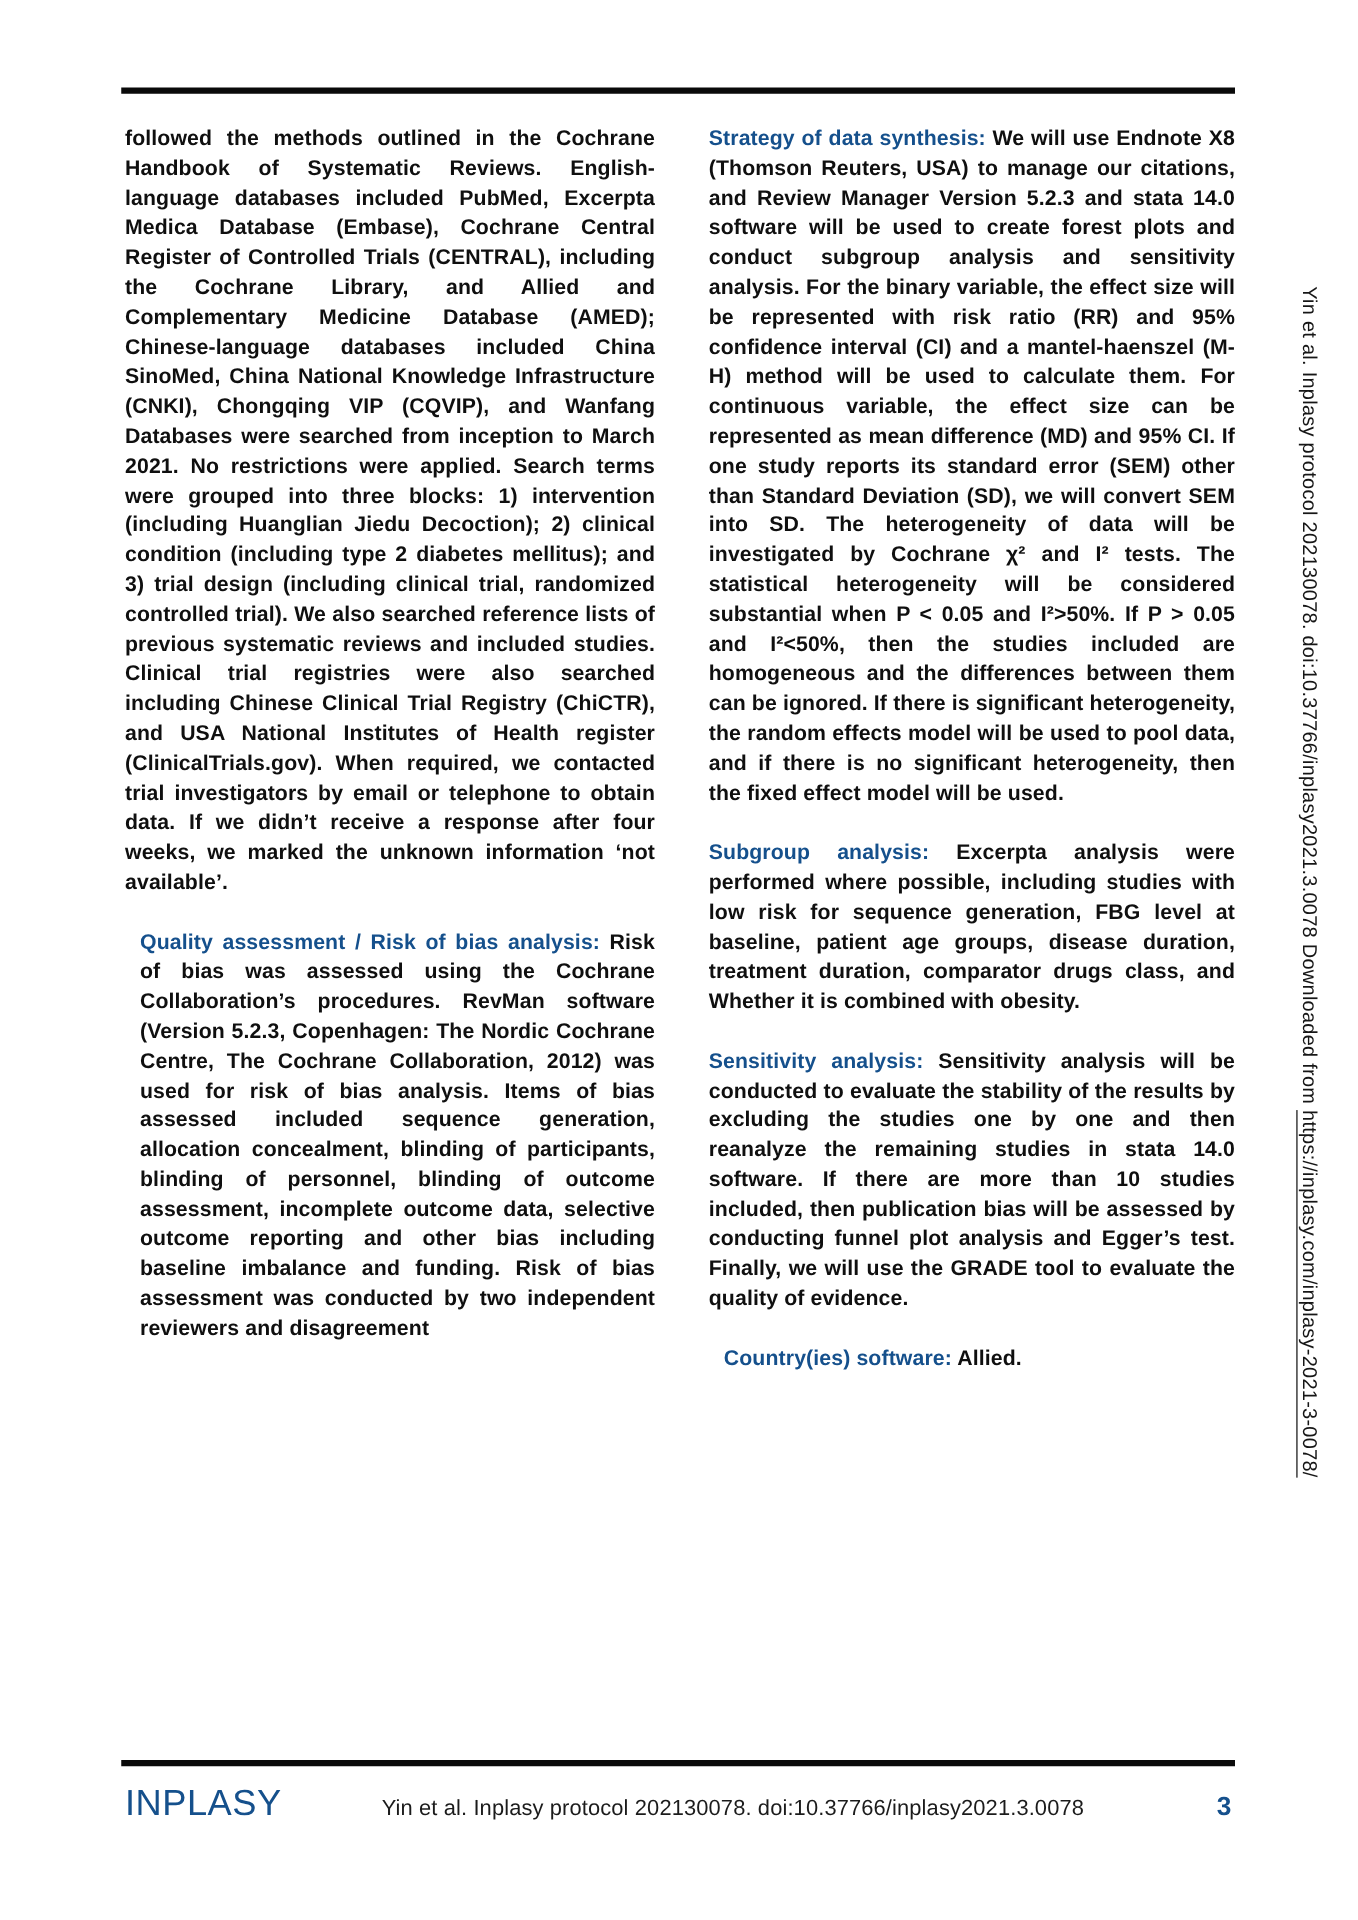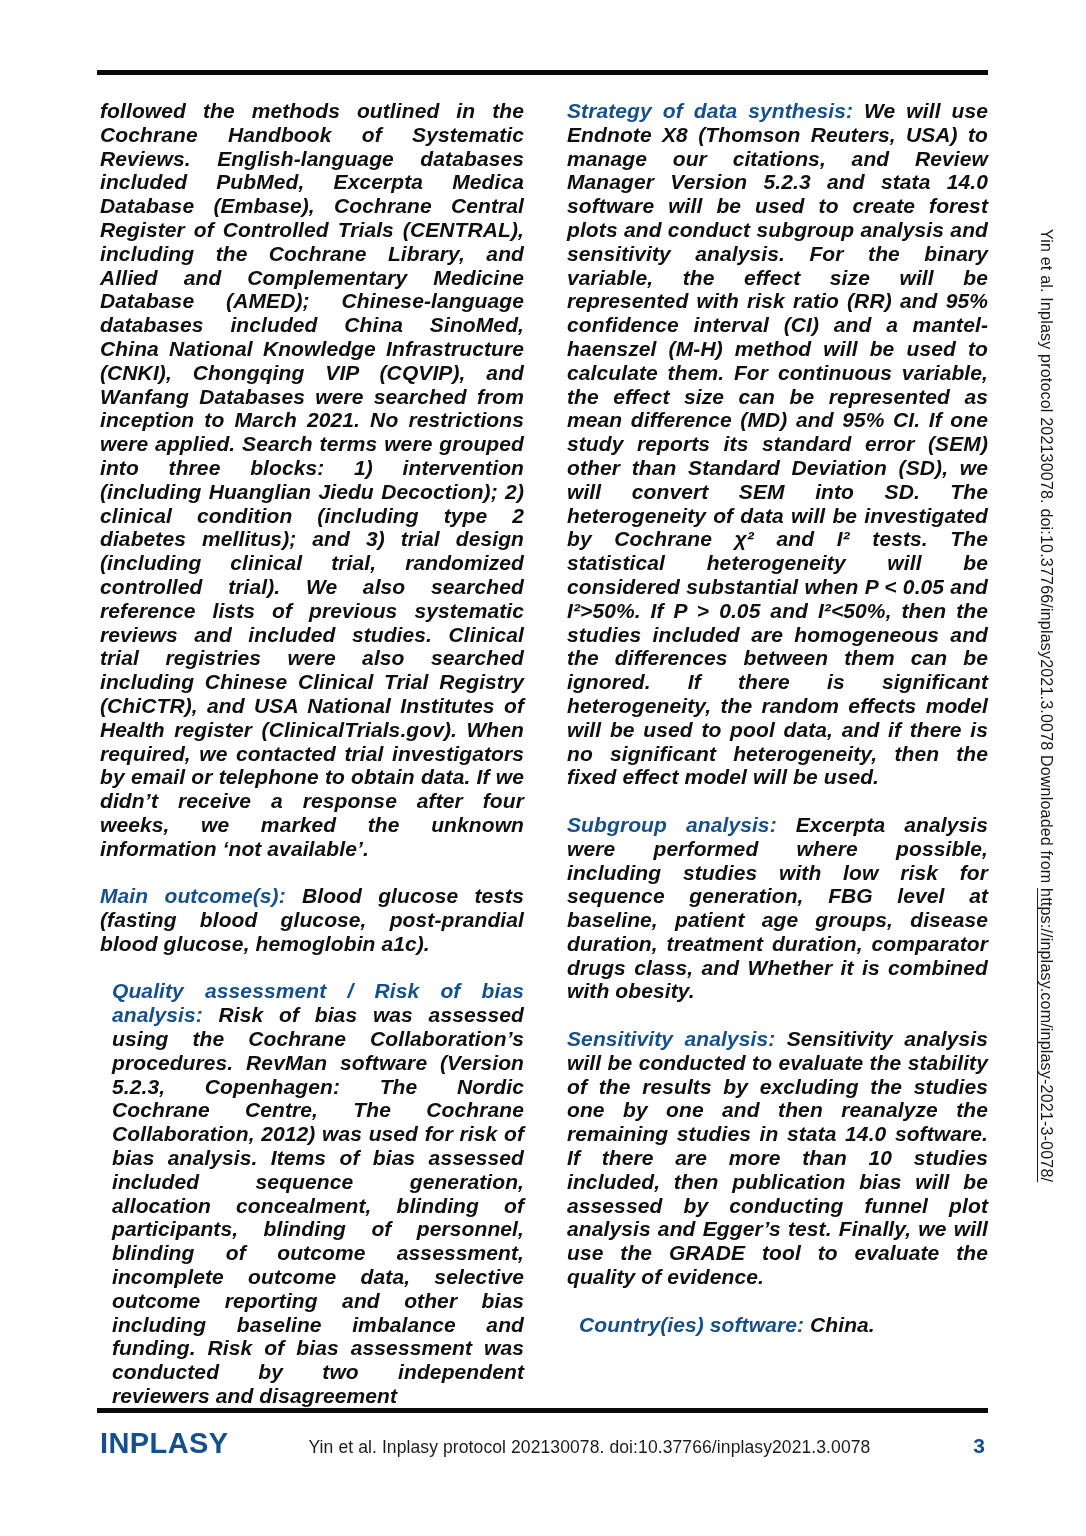--- a/index.html
+++ b/index.html
@@ -21,36 +21,35 @@
   .rule.top{top:70px;}
   .rule.bottom{top:1408px;}
   .columns{
     position:absolute;left:100px;top:99px;width:888px;
     display:flex;gap:43px;
   }
   .col{width:424px;}
   .col.right{width:421px;}
   .para{
     margin:0 0 23.8px 0;
-    font-size:21px;
+    font-size:17px;
     line-height:23.8px;
     font-weight:700;
     color:var(--body-text);
     text-align:justify;
     letter-spacing:0.1px;
-    font-style:italic;
   }
   .para:last-child{margin-bottom:0;margin-left:12px;}
   .sec-heading{color:var(--heading-blue);}
   .footer-row{
     position:absolute;left:100px;top:1427px;width:885px;
     display:flex;align-items:baseline;
   }
   .logo{
-    font-size:29px;font-weight:700;color:var(--heading-blue);
+    font-size:29px;font-weight:400;color:var(--heading-blue);
     letter-spacing:0.4px;
   }
   .footer-citation{
     margin-left:80px;
     font-size:17.5px;font-weight:400;color:#1b1b1b;
     letter-spacing:0.1px;
   }
   .page-number{
     margin-left:auto;
     font-size:21px;font-weight:700;color:var(--heading-blue);
@@ -66,28 +65,27 @@
   .sidebar a{color:inherit;text-decoration:underline;}
 </style>
 </head>
 <body>
 
 <div class="rule top"></div>
 
 <div class="columns">
   <div class="col">
       <p class="para"><span>followed the methods outlined in the Cochrane Handbook of Systematic Reviews. English-language databases included PubMed, Excerpta Medica Database (Embase), Cochrane Central Register of Controlled Trials (CENTRAL), including the Cochrane Library, and Allied and Complementary Medicine Database (AMED); Chinese-language databases included China SinoMed, China National Knowledge Infrastructure (CNKI), Chongqing VIP (CQVIP), and Wanfang Databases were searched from inception to March 2021. No restrictions were applied. Search terms were grouped into three blocks: 1) intervention (including Huanglian Jiedu Decoction); 2) clinical condition (including type 2 diabetes mellitus); and 3) trial design (including clinical trial, randomized controlled trial). We also searched reference lists of previous systematic reviews and included studies. Clinical trial registries were also searched including Chinese Clinical Trial Registry (ChiCTR), and USA National Institutes of Health register (ClinicalTrials.gov). When required, we contacted trial investigators by email or telephone to obtain data. If we didn’t receive a response after four weeks, we marked the unknown information ‘not available’.</span></p>
-      <p class="para"><span class="sec-heading">Main outcome(s):</span> <span>Blood glucose tests (fasting blood glucose, post-prandial blood glucose, hemoglobin a1c).</span></p>
       <p class="para"><span class="sec-heading">Quality assessment / Risk of bias analysis:</span> <span>Risk of bias was assessed using the Cochrane Collaboration’s procedures. RevMan software (Version 5.2.3, Copenhagen: The Nordic Cochrane Centre, The Cochrane Collaboration, 2012) was used for risk of bias analysis. Items of bias assessed included sequence generation, allocation concealment, blinding of participants, blinding of personnel, blinding of outcome assessment, incomplete outcome data, selective outcome reporting and other bias including baseline imbalance and funding. Risk of bias assessment was conducted by two independent reviewers and disagreement</span></p>
     </div>
   <div class="col right">
       <p class="para"><span class="sec-heading">Strategy of data synthesis:</span> <span>We will use Endnote X8 (Thomson Reuters, USA) to manage our citations, and Review Manager Version 5.2.3 and stata 14.0 software will be used to create forest plots and conduct subgroup analysis and sensitivity analysis. For the binary variable, the effect size will be represented with risk ratio (RR) and 95% confidence interval (CI) and a mantel-haenszel (M-H) method will be used to calculate them. For continuous variable, the effect size can be represented as mean difference (MD) and 95% CI. If one study reports its standard error (SEM) other than Standard Deviation (SD), we will convert SEM into SD. The heterogeneity of data will be investigated by Cochrane χ² and I² tests. The statistical heterogeneity will be considered substantial when P &lt; 0.05 and I²&gt;50%. If P &gt; 0.05 and I²&lt;50%, then the studies included are homogeneous and the differences between them can be ignored. If there is significant heterogeneity, the random effects model will be used to pool data, and if there is no significant heterogeneity, then the fixed effect model will be used.</span></p>
       <p class="para"><span class="sec-heading">Subgroup analysis:</span> <span>Excerpta analysis were performed where possible, including studies with low risk for sequence generation, FBG level at baseline, patient age groups, disease duration, treatment duration, comparator drugs class, and Whether it is combined with obesity.</span></p>
       <p class="para"><span class="sec-heading">Sensitivity analysis:</span> <span>Sensitivity analysis will be conducted to evaluate the stability of the results by excluding the studies one by one and then reanalyze the remaining studies in stata 14.0 software. If there are more than 10 studies included, then publication bias will be assessed by conducting funnel plot analysis and Egger’s test. Finally, we will use the GRADE tool to evaluate the quality of evidence.</span></p>
-      <p class="para"><span class="sec-heading">Country(ies) software:</span> <span>China.</span></p>
+      <p class="para"><span class="sec-heading">Country(ies) software:</span> <span>Allied.</span></p>
     </div>
 </div>
 
 <div class="rule bottom"></div>
 
 <div class="footer-row">
   <span class="logo">INPLASY</span>
   <span class="footer-citation">Yin et al. Inplasy protocol 202130078. doi:10.37766/inplasy2021.3.0078</span>
   <span class="page-number">3</span>
 </div>

